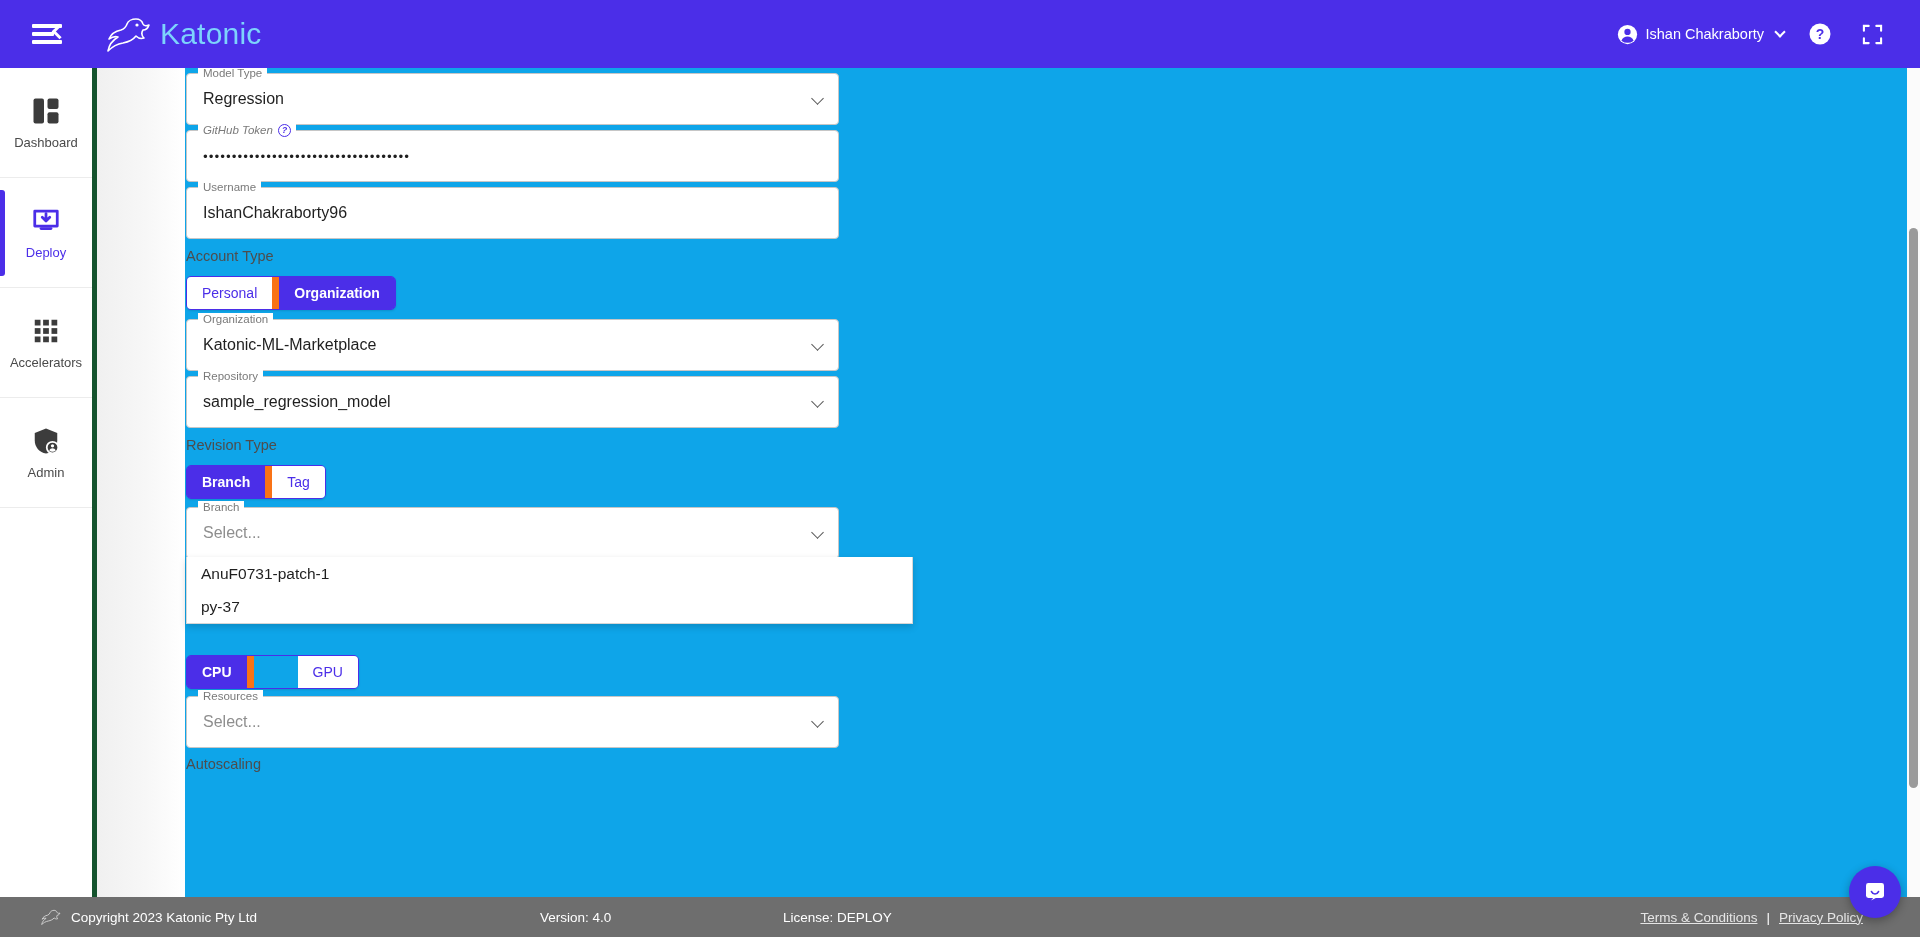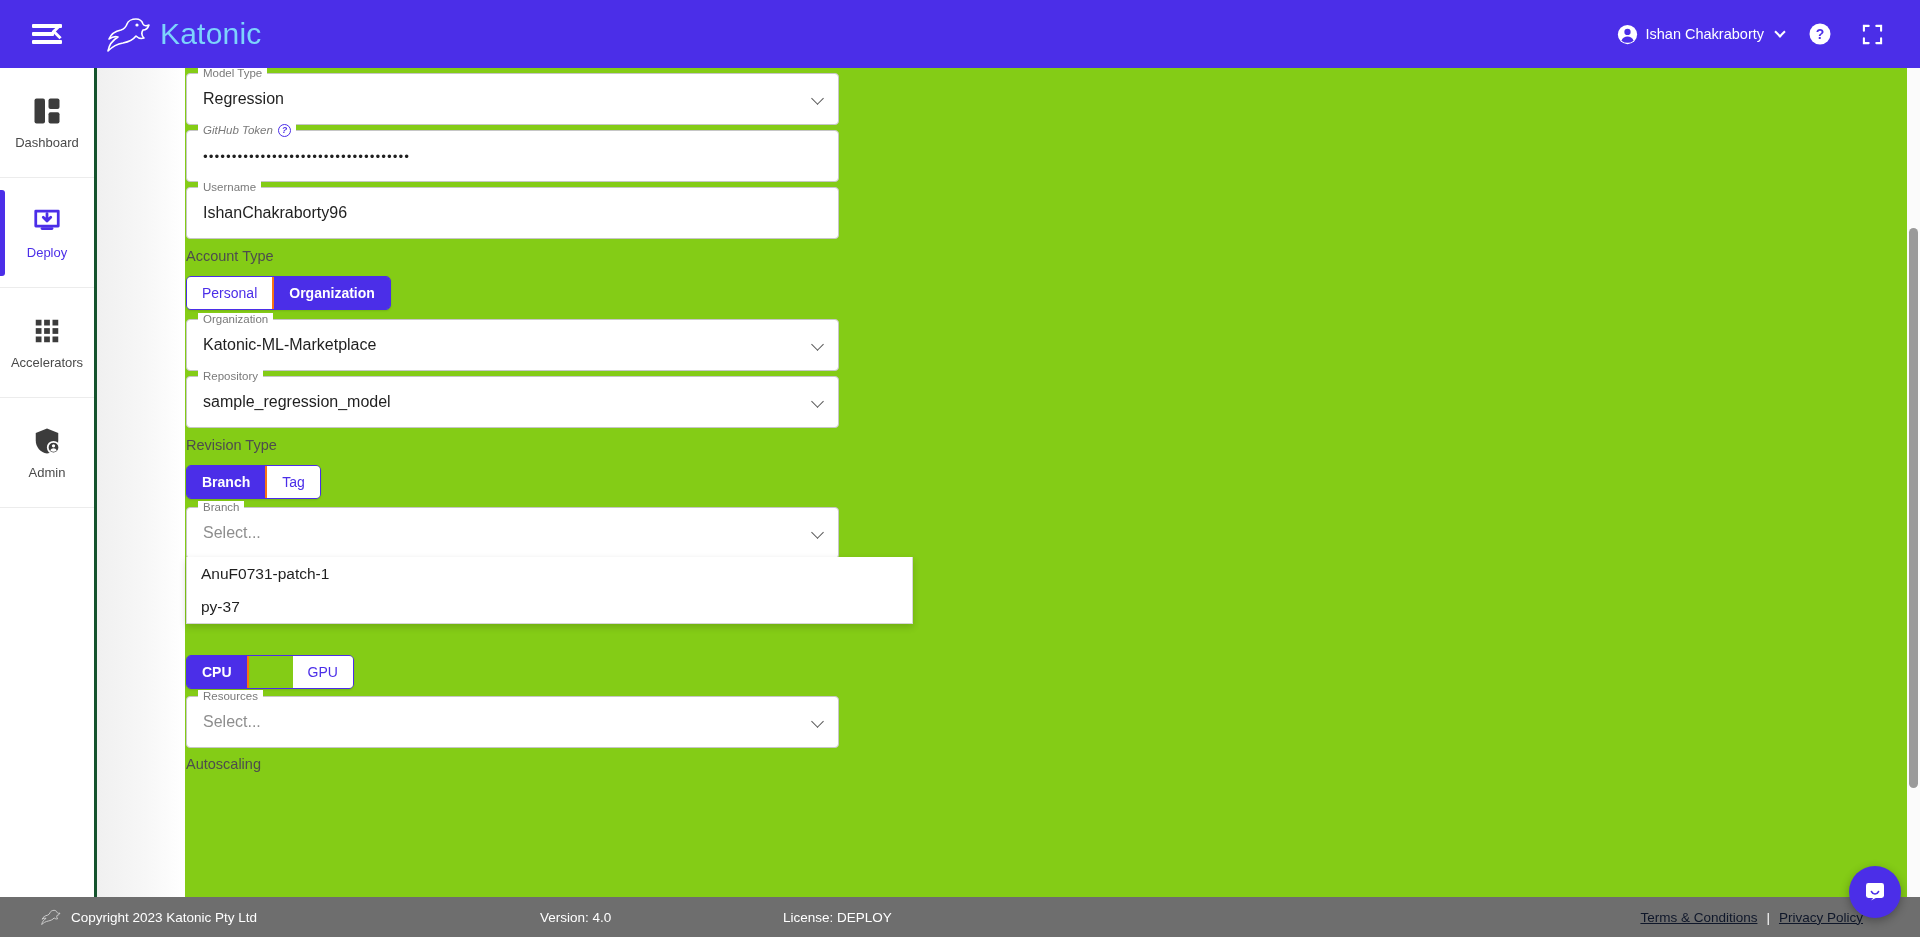--- a/index.html
+++ b/index.html
@@ -62,21 +62,21 @@
   .help-btn, .fs-btn {
     width: 52px; height: 50px;
     display: flex; align-items: center; justify-content: center; cursor: pointer;
   }
 
   
   .sidebar {
     position: absolute; top: 68px; left: 0;
     width: 97px; height: 869px;
     background: #ffffff;
-    border-right: 3px solid #14532d;
+    border-right: 5px solid #14532d;
     z-index: 30;
   }
   .nav-item {
     position: relative;
     height: 110px;
     display: flex; flex-direction: column;
     align-items: center; justify-content: center;
     gap: 9px; cursor: pointer;
     border-bottom: 1px solid #ececec;
   }
@@ -86,21 +86,21 @@
   .nav-item.active .nav-label { color: #4b2ee8; }
   .nav-item.active::before {
     content: ""; position: absolute; left: 0; top: 12px;
     width: 5px; height: 86px; background: #4b2ee8; border-radius: 0 3px 3px 0;
   }
 
   
   .main {
     position: absolute; top: 68px; left: 97px;
     width: 1823px; height: 869px;
-    background: #84cc16;
+    background: #0ea5e9;
     overflow: hidden;
   }
   .content-shade {
     position: absolute; top: 0; left: 0;
     width: 88px; height: 869px;
     background: linear-gradient(to right, #f0f0f0 0%, #f7f7f7 55%, #ffffff 100%);
   }
   .form {
     position: absolute; top: 0; left: 89px;
     width: 700px;
@@ -149,21 +149,21 @@
     display: inline-flex;
     border: 1px solid #4b2ee8;
     border-radius: 5px; overflow: hidden;
     box-shadow: 0 1px 2px rgba(0,0,0,.12);
   }
   .toggle-btn {
     padding: 0 15px; height: 32px;
     display: flex; align-items: center; justify-content: center;
     font-size: 14px; cursor: pointer;
     background: #fff; color: #4b2ee8;
-    border-right: 2px solid #f97316;
+    border-right: 7px solid #f97316;
   }
   .toggle-btn:last-child { border-right: none; }
   .toggle-btn.on { background: #4b2ee8; color: #fff; font-weight: 600; }
 
   
   .dropdown {
     position: absolute;
     width: 727px;
     background: #fff;
     border: 1px solid #d6d6d6;
@@ -187,21 +187,21 @@
     color: #ffffff; font-size: 13.5px;
     z-index: 50;
   }
   .footer-left { display: flex; align-items: center; gap: 9px; margin-left: 40px; }
   .footer-version { position: absolute; left: 540px; }
   .footer-license { position: absolute; left: 783px; }
   .footer-links {
     margin-left: auto; margin-right: 57px;
     display: flex; align-items: center; gap: 9px;
   }
-  .footer-links a { color: #0f172a; text-decoration: underline; cursor: pointer; }
+  .footer-links a { color: #e5e5e5; text-decoration: underline; cursor: pointer; }
   .footer-sep { color: #fff; }
   .foot-logo { width: 22px; height: 16px; opacity: .9; }
 
   
   .chat-fab {
     position: absolute; right: 19px; bottom: 19px;
     width: 52px; height: 52px; border-radius: 50%;
     background: #4b2ee8;
     display: flex; align-items: center; justify-content: center;
     box-shadow: 0 3px 10px rgba(0,0,0,.3); cursor: pointer;

